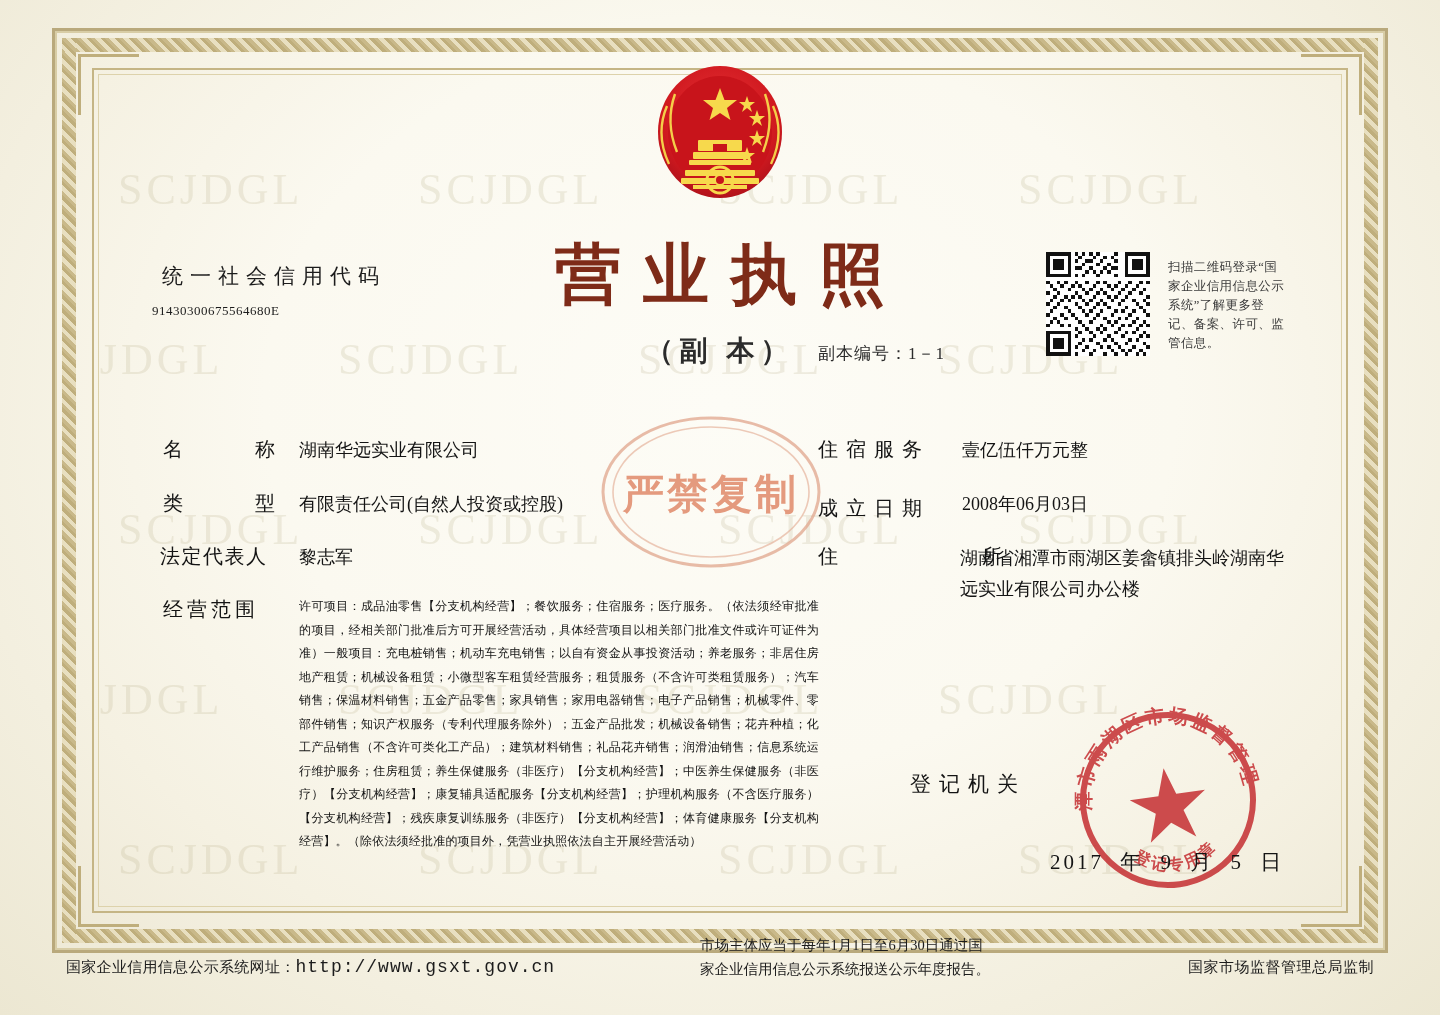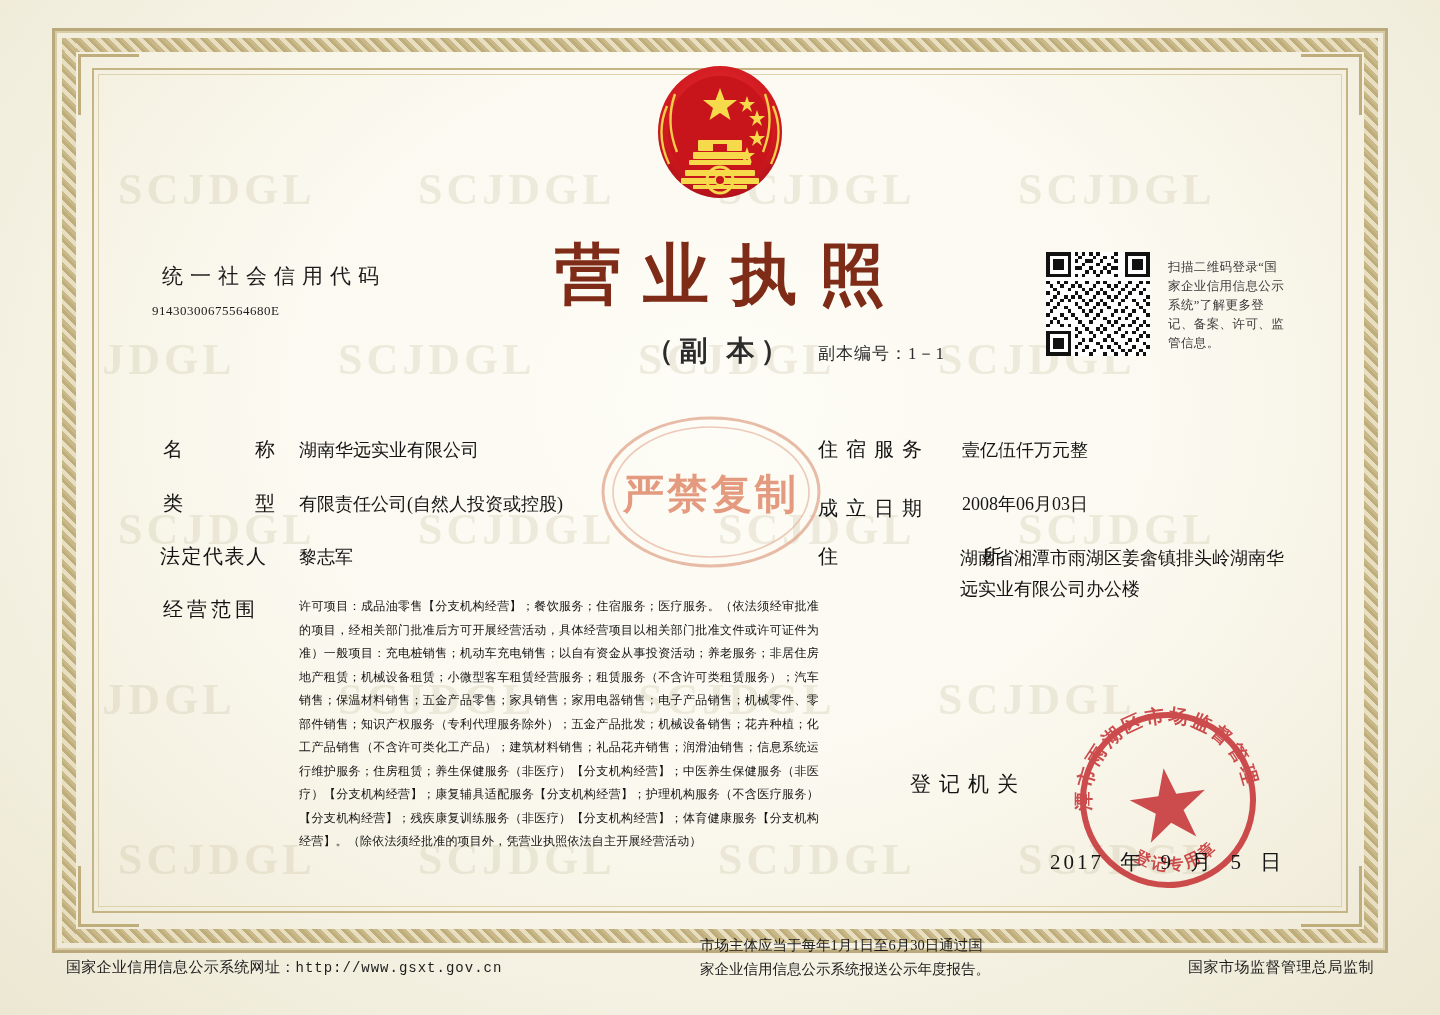--- a/index.html
+++ b/index.html
@@ -71,21 +71,21 @@
     position: absolute;
     left: 98px; top: 74px; right: 98px; bottom: 108px;
     overflow: hidden;
     pointer-events: none;
   }
   .wm {
     position: absolute;
     font-family: "Liberation Serif", serif;
     font-size: 44px;
     letter-spacing: 4px;
-    font-weight: bold;
+    font-weight: normal;
     color: rgba(180, 170, 130, 0.20);
     white-space: nowrap;
   }
 
   
   .emblem-wrap {
     position: absolute;
     left: 50%;
     top: 52px;
     transform: translateX(-50%);
@@ -270,21 +270,21 @@
   .footer-left {
     position: absolute;
     left: 66px;
     bottom: 12px;
     font-size: 15px;
     color: #1c1c1c;
     letter-spacing: 0.3px;
   }
   .footer-left .url {
     font-family: "Liberation Mono", "DejaVu Sans Mono", monospace;
-    font-size: 14px;
+    font-size: 18px;
     letter-spacing: 1px;
   }
   .footer-center {
     position: absolute;
     left: 700px;
     bottom: 8px;
     width: 330px;
     font-size: 14.5px;
     line-height: 24px;
     color: #1c1c1c;

